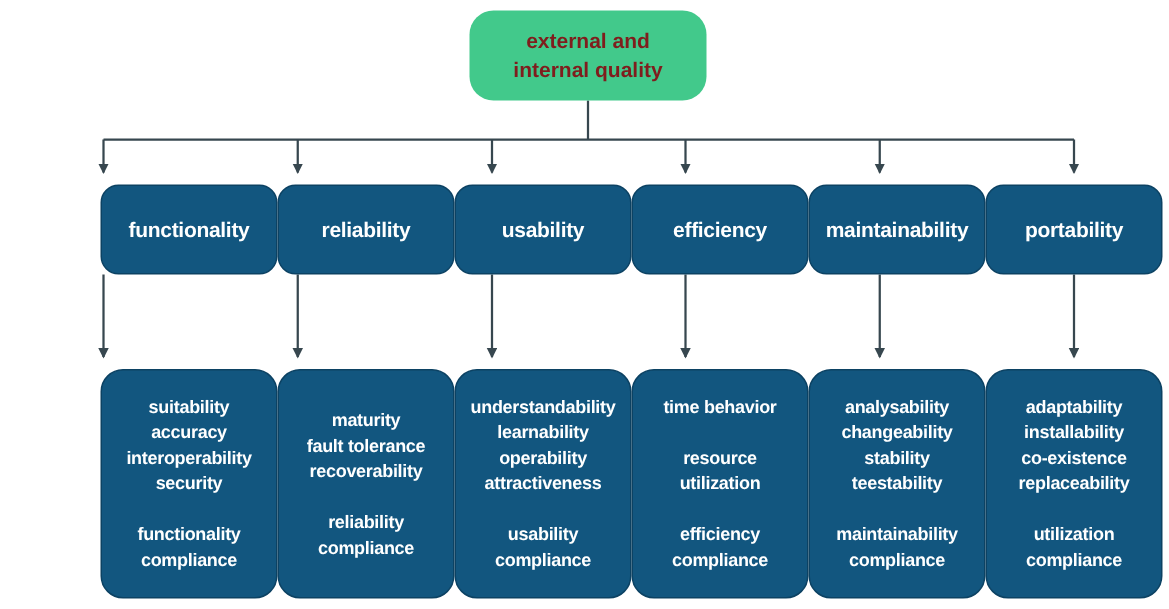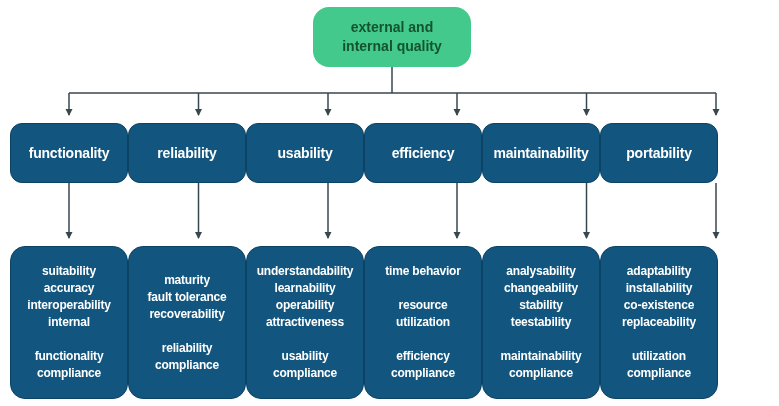--- a/index.html
+++ b/index.html
@@ -20,35 +20,35 @@
     left: 0; top: 0;
     width: 779px; height: 406px;
     pointer-events: none;
   }
   .root-node {
     position: absolute;
     left: 313px; top: 7px;
     width: 158px; height: 60px;
     background: #42c98b;
     border-radius: 16px;
-    color: #14532d;
+    color: #7f1d1d;
     font-weight: bold;
     font-size: 14px;
     line-height: 1.35;
     display: flex;
     align-items: center;
     justify-content: center;
     text-align: center;
     padding: 4px 12px;
   }
   .row {
     position: absolute;
     left: 10px; right: 4px;
     display: flex;
-    justify-content: flex-start;
+    justify-content: flex-end;
   }
   .row-mid { top: 123px; height: 60px; }
   .row-bottom { top: 246px; height: 153px; }
   .mid-node {
     width: 118px; height: 60px;
     background: #12567f;
     border: 1px solid #0c4263;
     border-radius: 12px;
     color: #ffffff;
     font-weight: bold;
@@ -114,21 +114,21 @@
     <div class="mid-node">usability</div>
     <div class="mid-node">efficiency</div>
     <div class="mid-node">maintainability</div>
     <div class="mid-node">portability</div>
   </div>
 
   <div class="row row-bottom">
     <div class="detail-node">suitability
 accuracy
 interoperability
-internal
+security
 
 functionality
 compliance</div>
     <div class="detail-node">maturity
 fault tolerance
 recoverability
 
 reliability
 compliance</div>
     <div class="detail-node">understandability

